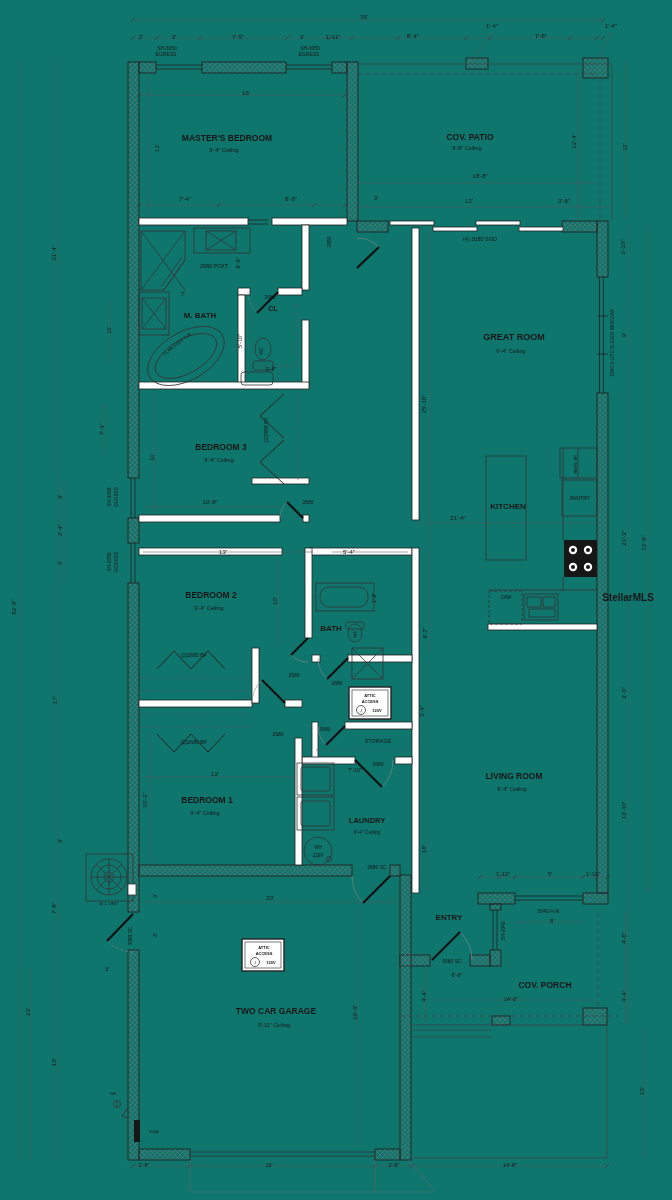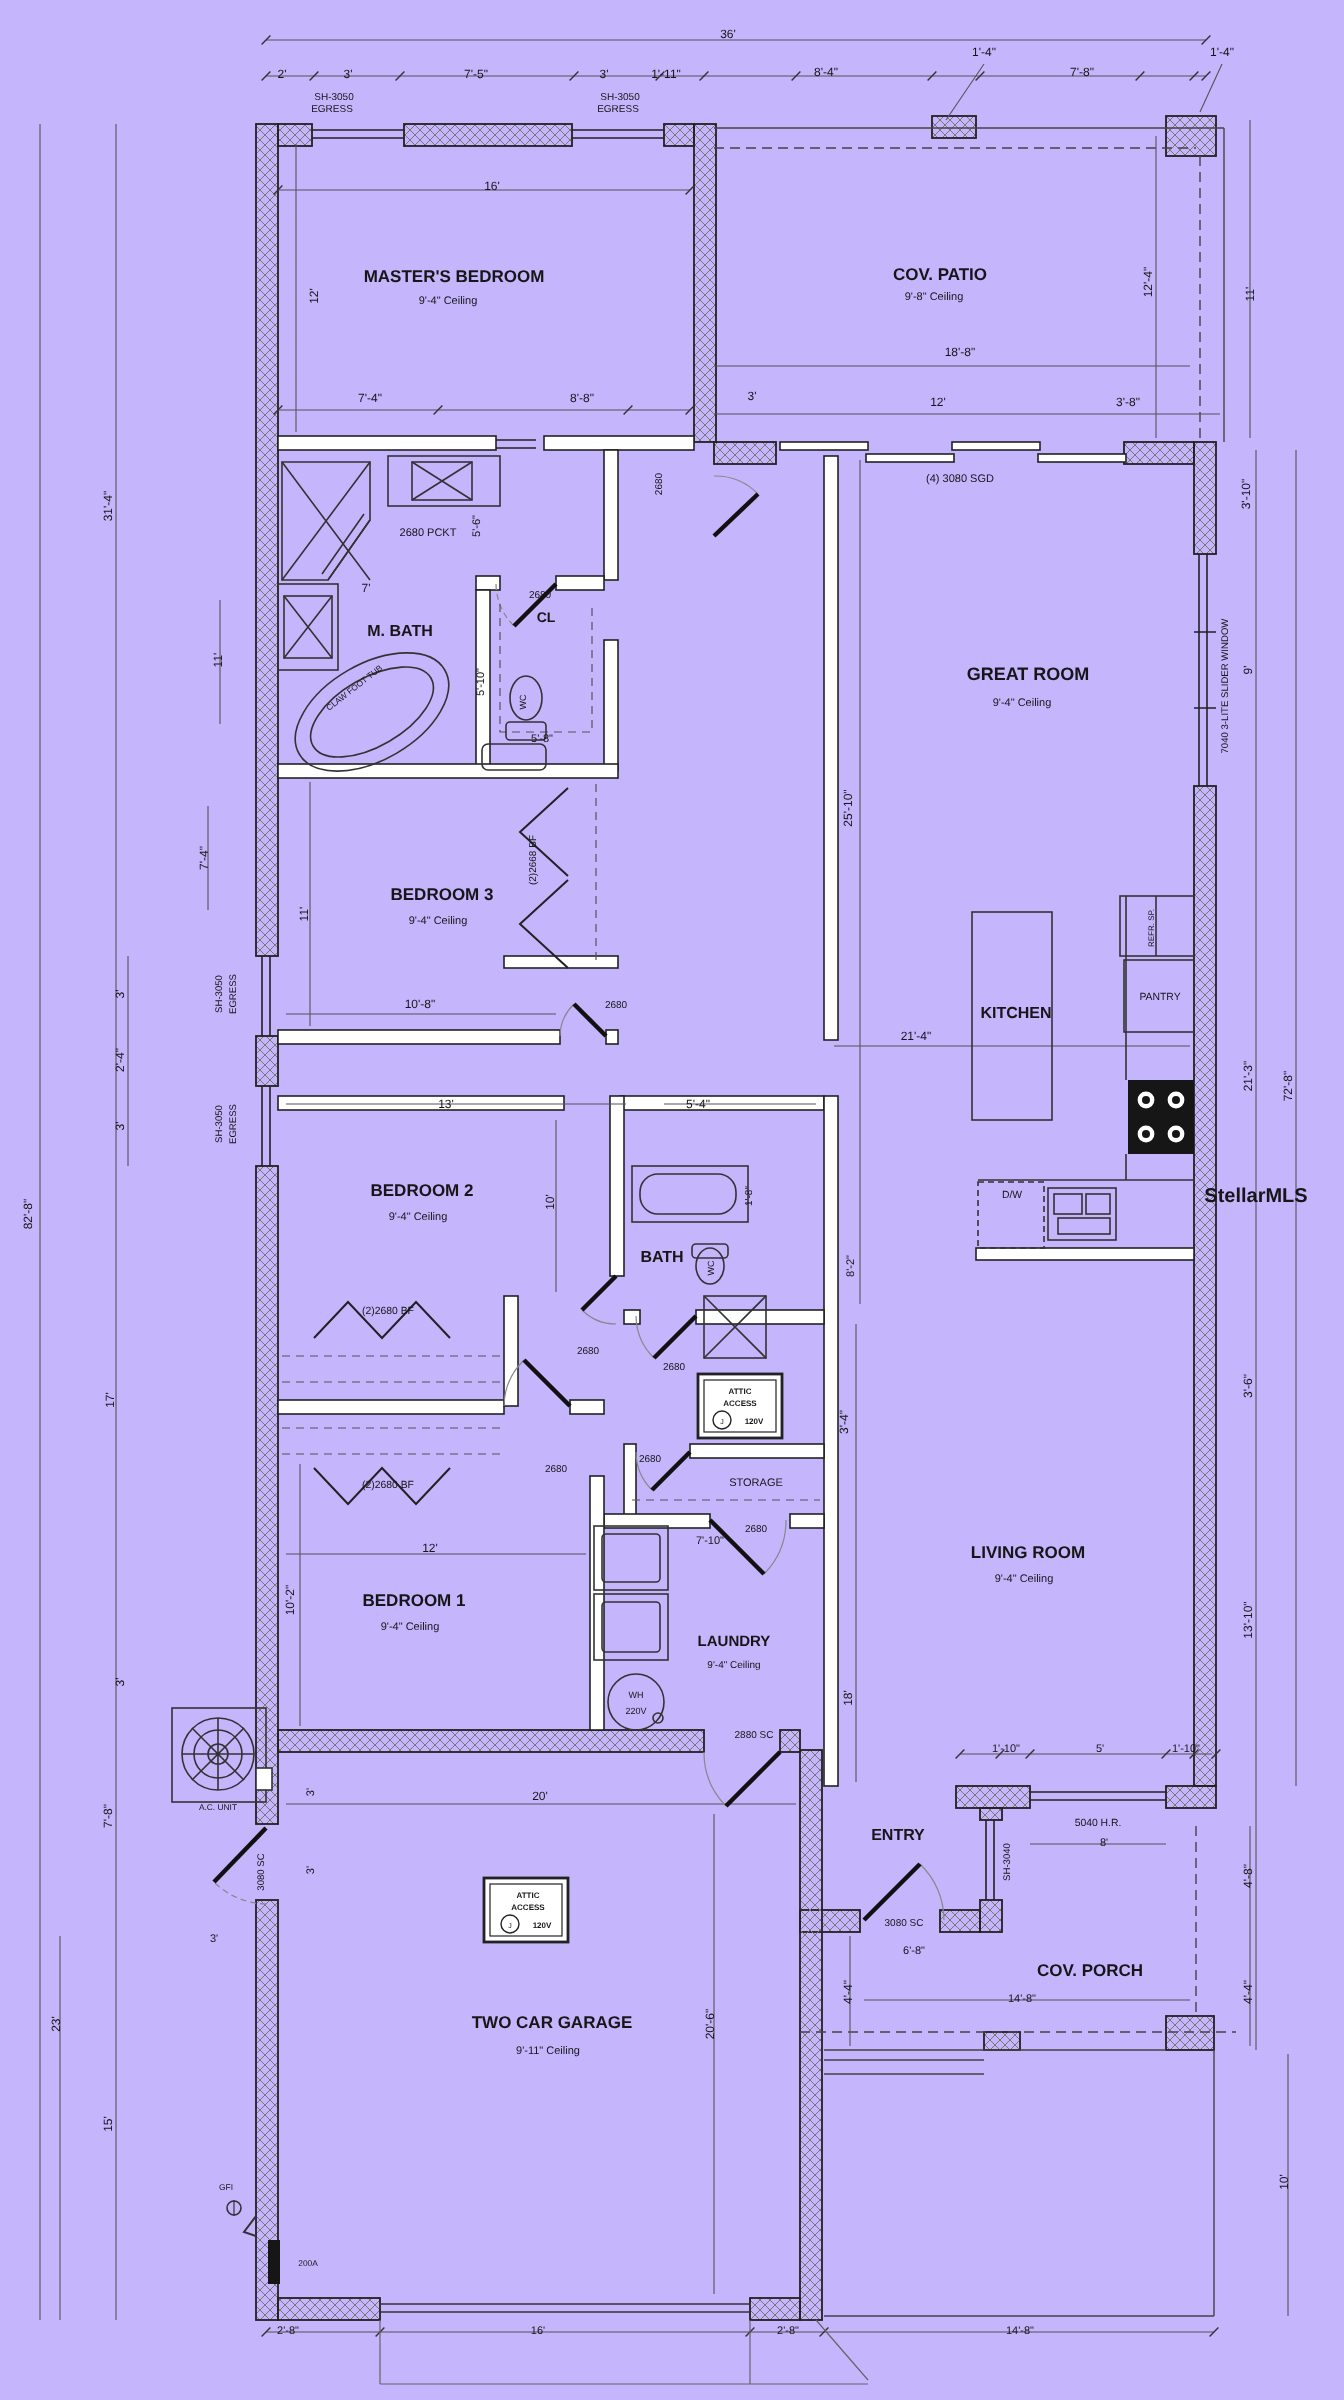--- a/index.html
+++ b/index.html
@@ -1,16 +1,16 @@
 <!DOCTYPE html>
 <html><head>
 <meta charset="utf-8">
 <style>
   html,body{margin:0;padding:0;background:#fff;}
-  .page{width:672px;height:1200px;position:relative;background:#c4b5fd;overflow:hidden;text-decoration:underline;}
+  .page{width:672px;height:1200px;position:relative;background:#0f766e;overflow:hidden;text-decoration:underline;}
   svg text{font-family:"Liberation Sans", sans-serif;fill:#161616;}
 </style>
 </head>
 <body>
 
 <div class="page">
 <svg id="plan-svg" width="672" height="1200" viewBox="0 0 672 1200" xmlns="http://www.w3.org/2000/svg">
   <defs>
     <pattern id="hatch" width="5" height="5" patternUnits="userSpaceOnUse">
       <path d="M0,0 L5,5 M5,0 L0,5" stroke="#777" stroke-width="0.5"></path>

